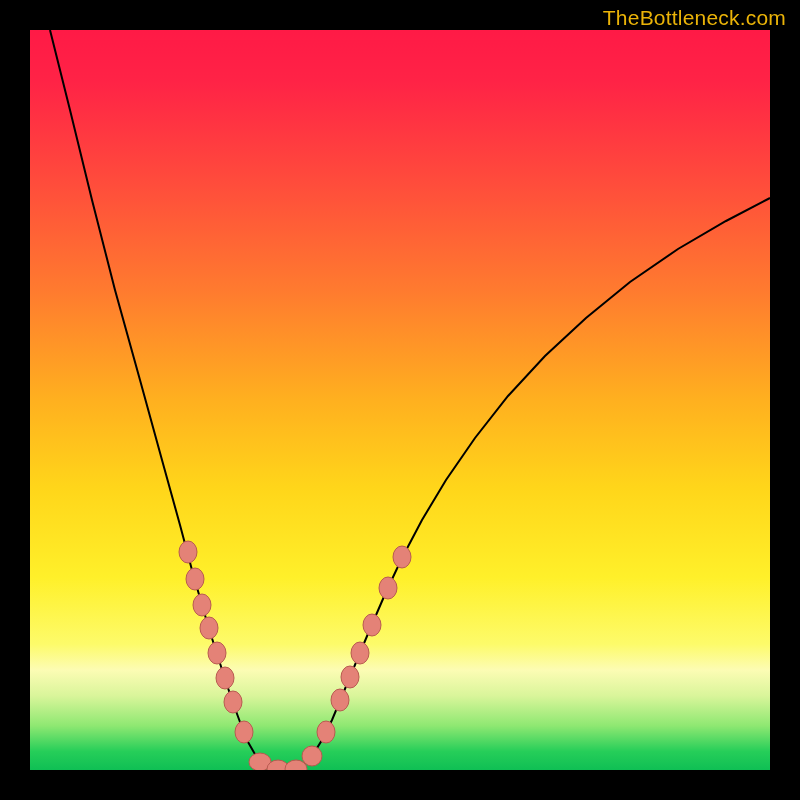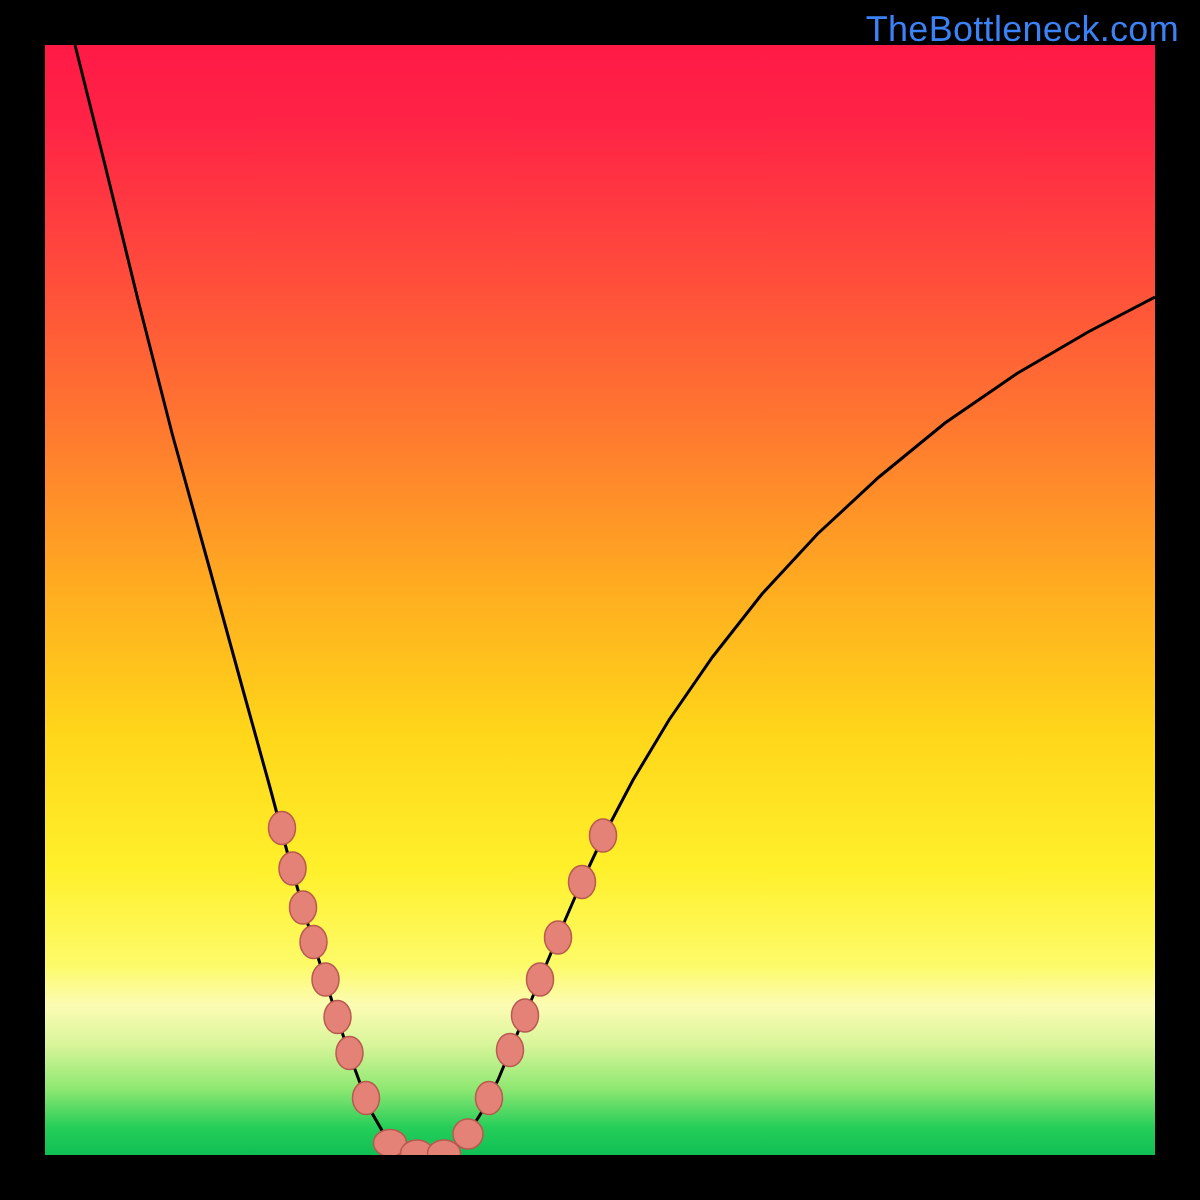--- a/index.html
+++ b/index.html
@@ -29,23 +29,23 @@
     position: absolute;
     left: 0;
     top: 0;
     width: 100%;
     height: 100%;
   }
   .watermark {
     position: absolute;
     top: 6px;
     right: 14px;
-    font-size: 24px;
+    font-size: 21px;
     font-weight: 400;
-    color: #3b82f6;
+    color: #eab308;
     letter-spacing: 0.2px;
   }
   svg.curve-layer {
     position: absolute;
     left: 0;
     top: 0;
     width: 100%;
     height: 100%;
   }
 </style>

